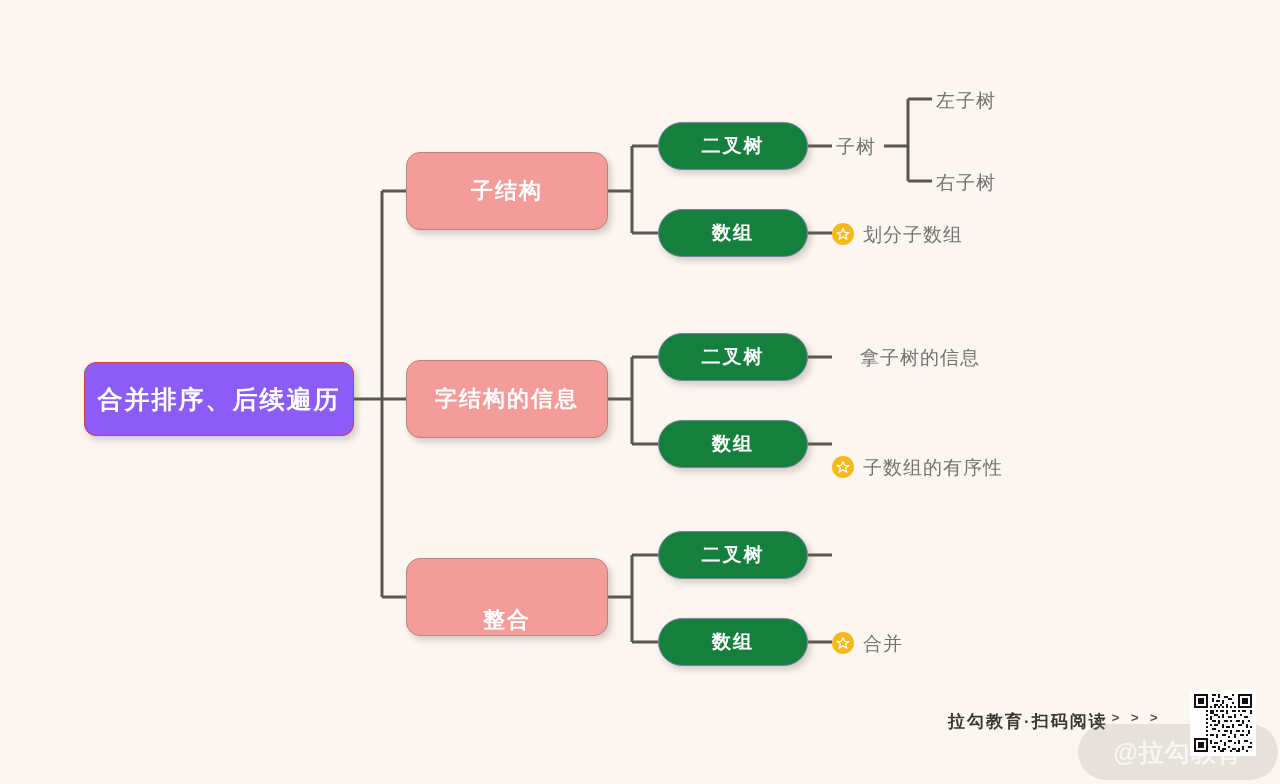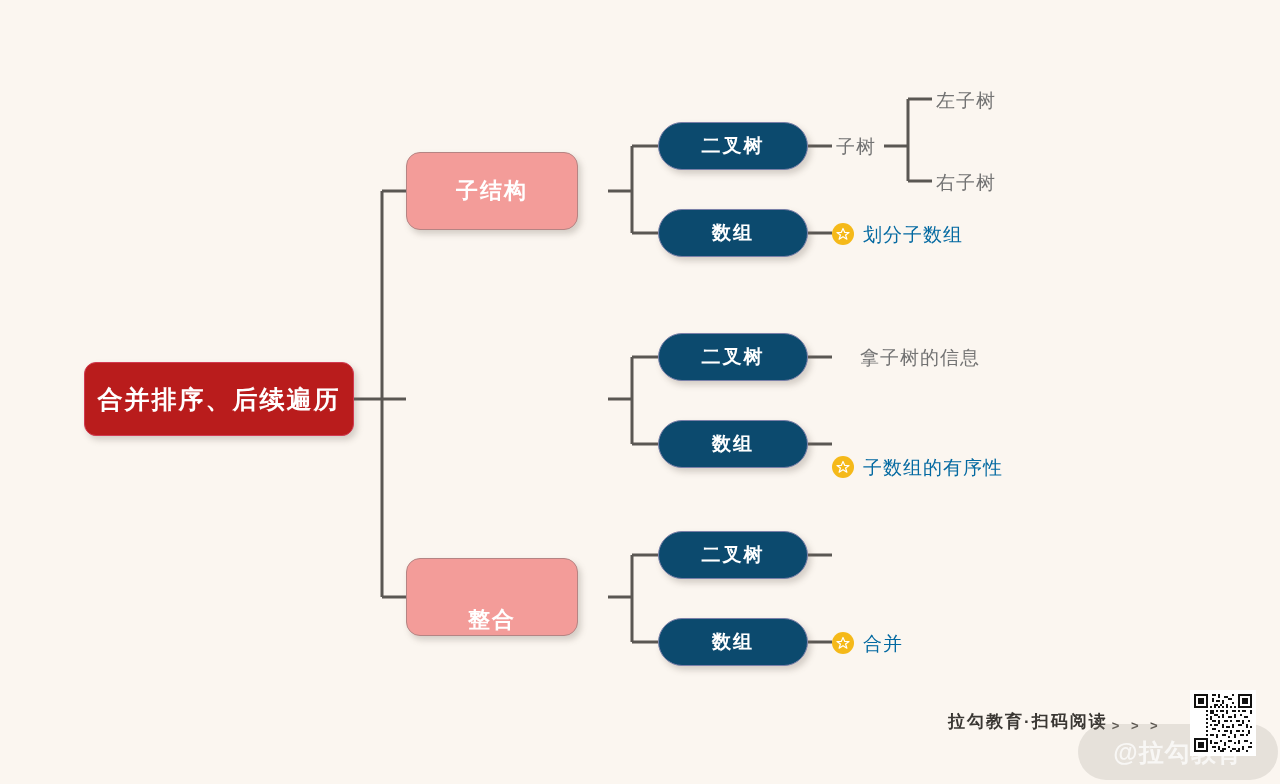--- a/index.html
+++ b/index.html
@@ -41,44 +41,44 @@
     white-space: nowrap;
     border: 1px solid #8a8a8a;
     box-shadow: 3px 4px 6px rgba(120, 110, 100, 0.30);
   }
 
   .node.root {
     left: 84px;
     top: 362px;
     width: 270px;
     height: 74px;
-    background: #b91c1c;
+    background: #8b5cf6;
     border-radius: 12px;
     font-size: 25px;
     border-color: #d23a50;
   }
 
   .node.branch {
     left: 406px;
-    width: 172px;
+    width: 202px;
     height: 78px;
     background: #F39C99;
     border-radius: 14px;
     font-size: 22px;
     border-color: #b58483;
   }
   .node.branch.b1 { top: 152px; }
   .node.branch.b2 { top: 360px; }
   .node.branch.b3 { top: 558px; align-items: flex-end; }
 
   .node.leafpill {
     left: 658px;
     width: 150px;
     height: 48px;
-    background: #0c4a6e;
+    background: #15803d;
     border-radius: 24px;
     font-size: 19px;
     border-color: #7a80a8;
   }
   .node.leafpill.p1 { top: 122px; }
   .node.leafpill.p2 { top: 209px; }
   .node.leafpill.p3 { top: 333px; }
   .node.leafpill.p4 { top: 420px; }
   .node.leafpill.p5 { top: 531px; }
   .node.leafpill.p6 { top: 618px; }
@@ -105,40 +105,40 @@
     height: 22px;
     border-radius: 50%;
     background: #F5B919;
     display: flex;
     align-items: center;
     justify-content: center;
     margin-right: 9px;
   }
   .star-icon svg { display: block; }
   .starred .starred-text {
-    color: #0369a1;
+    color: #737373;
     font-size: 19px;
     letter-spacing: 1px;
     line-height: 1;
   }
 
   
   #footer {
     position: absolute;
     left: 930px;
     top: 680px;
     width: 350px;
     height: 104px;
   }
   #footer-text {
     position: absolute;
     left: 18px;
     top: 30px;
     display: flex;
-    align-items: flex-end;
+    align-items: flex-start;
     color: #3a3733;
     font-size: 17px;
     font-weight: bold;
     letter-spacing: 2px;
     white-space: nowrap;
   }
   #footer-chevrons {
     margin-left: 4px;
     font-size: 13px;
     font-weight: bold;
@@ -219,20 +219,23 @@
       <path d="M808,642 L832,642"></path>
     </g>
   </svg>
 
   <div class="node root">
     <span>合并排序、后续遍历</span>
   </div>
 
   <div class="node branch b1">
     <span>子结构</span>
+  </div>
+  <div class="node branch b2">
+    <span>字结构的信息</span>
   </div>
   <div class="node branch b3">
     <span>整合</span>
   </div>
 
   <div class="node leafpill p1">
     <span>二叉树</span>
   </div>
   <div class="node leafpill p2">
     <span>数组</span>

